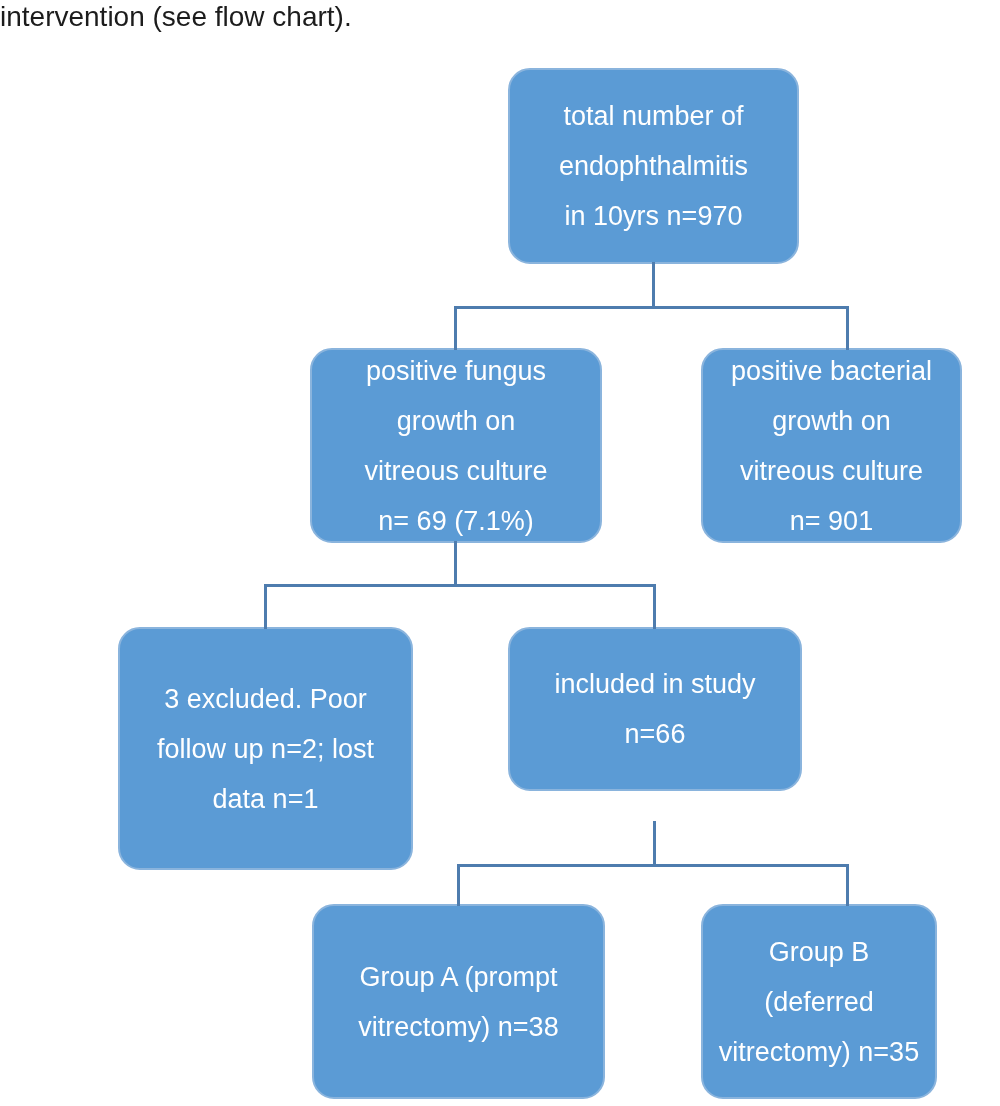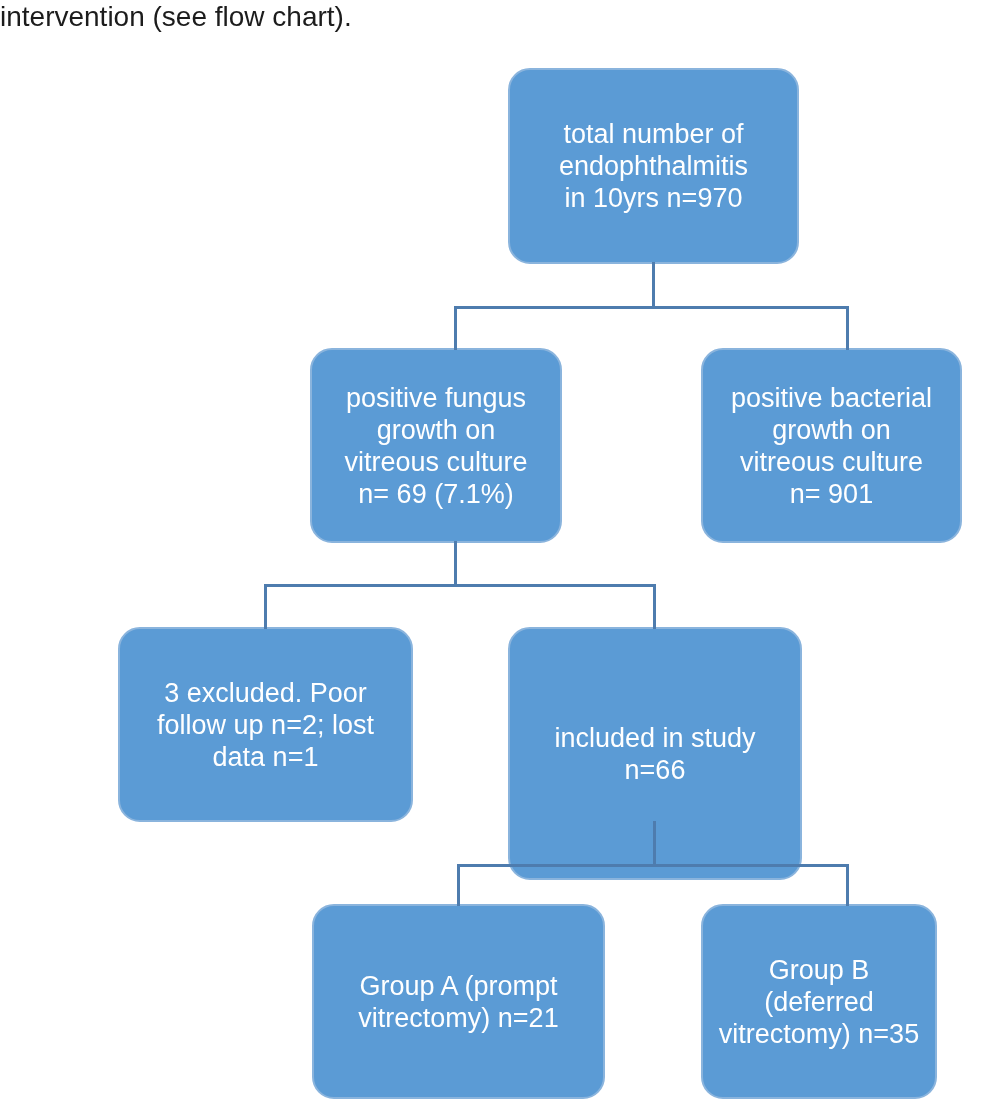--- a/index.html
+++ b/index.html
@@ -29,36 +29,36 @@
     box-sizing: border-box;
     background: var(--box-fill, #5b9bd5);
     border: 2px solid var(--box-border, #8ab4dd);
     border-radius: 22px;
     color: var(--box-text, #ffffff);
     display: flex;
     align-items: center;
     justify-content: center;
     text-align: center;
     font-size: 27px;
-    line-height: 32px;
+    line-height: 50px;
   }
   .node .label {
     white-space: pre-line;
     padding: 0 10px;
   }
   .seg {
     position: absolute;
     background: var(--connector, #4e7cae);
   }
   
   .n-total     { left: 508px; top: 68px;  width: 291px; height: 196px; }
-  .n-fungus    { left: 310px; top: 348px; width: 252px; height: 195px; }
+  .n-fungus    { left: 310px; top: 348px; width: 292px; height: 195px; }
   .n-bacterial { left: 701px; top: 348px; width: 261px; height: 195px; }
-  .n-excluded  { left: 118px; top: 627px; width: 295px; height: 195px; }
-  .n-included  { left: 508px; top: 627px; width: 294px; height: 253px; }
+  .n-excluded  { left: 118px; top: 627px; width: 295px; height: 243px; }
+  .n-included  { left: 508px; top: 627px; width: 294px; height: 164px; }
   .n-group-a   { left: 312px; top: 904px; width: 293px; height: 195px; }
   .n-group-b   { left: 701px; top: 904px; width: 236px; height: 195px; }
   
   .c1-stub  { left: 652px; top: 262px; width: 3px;   height: 47px; }
   .c1-h     { left: 454px; top: 306px; width: 395px; height: 3px;  }
   .c1-dropl { left: 454px; top: 306px; width: 3px;   height: 44px; }
   .c1-dropr { left: 846px; top: 306px; width: 3px;   height: 44px; }
   
   .c2-stub  { left: 454px; top: 541px; width: 3px;   height: 46px; }
   .c2-h     { left: 264px; top: 584px; width: 392px; height: 3px;  }
@@ -98,21 +98,21 @@
     <span class="label">3 excluded. Poor
 follow up n=2; lost
 data n=1</span>
   </div>
   <div class="node n-included">
     <span class="label">included in study
 n=66</span>
   </div>
   <div class="node n-group-a">
     <span class="label">Group A (prompt
-vitrectomy) n=21</span>
+vitrectomy) n=38</span>
   </div>
   <div class="node n-group-b">
     <span class="label">Group B (deferred
 vitrectomy) n=35</span>
   </div>
 
   <div class="seg c1-stub"></div>
   <div class="seg c1-h"></div>
   <div class="seg c1-dropl"></div>
   <div class="seg c1-dropr"></div>

